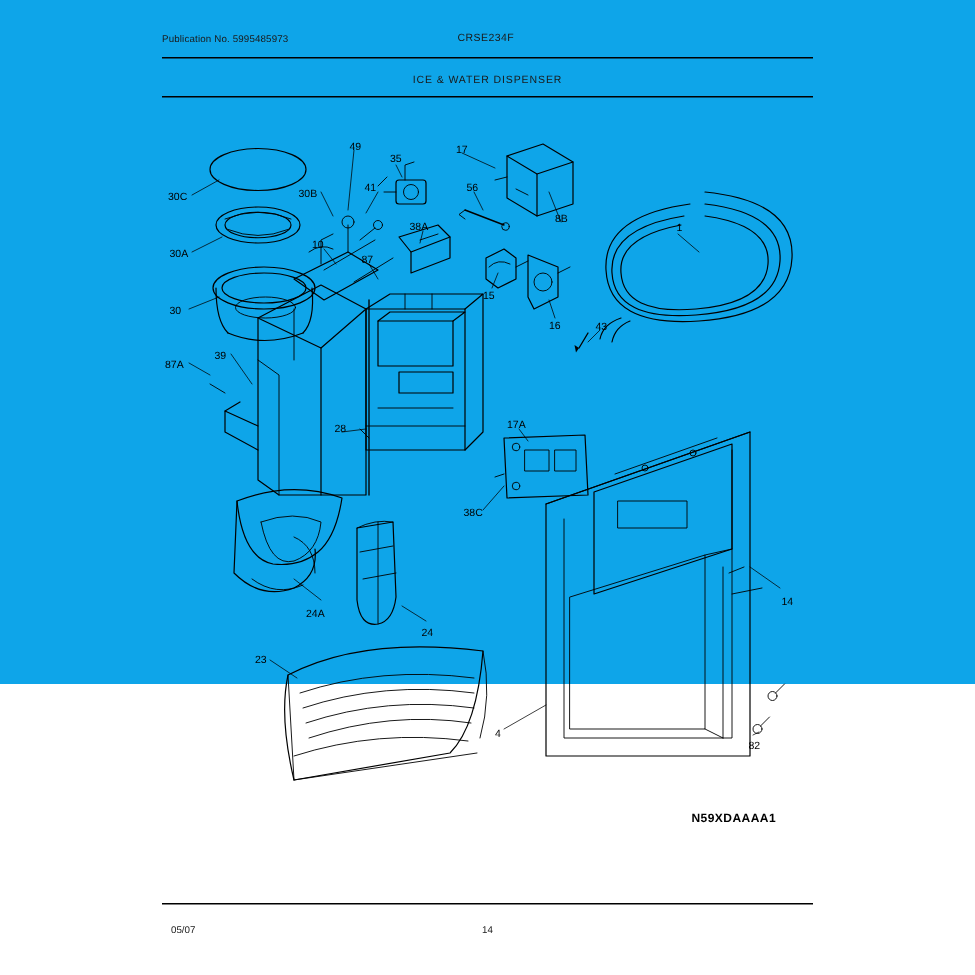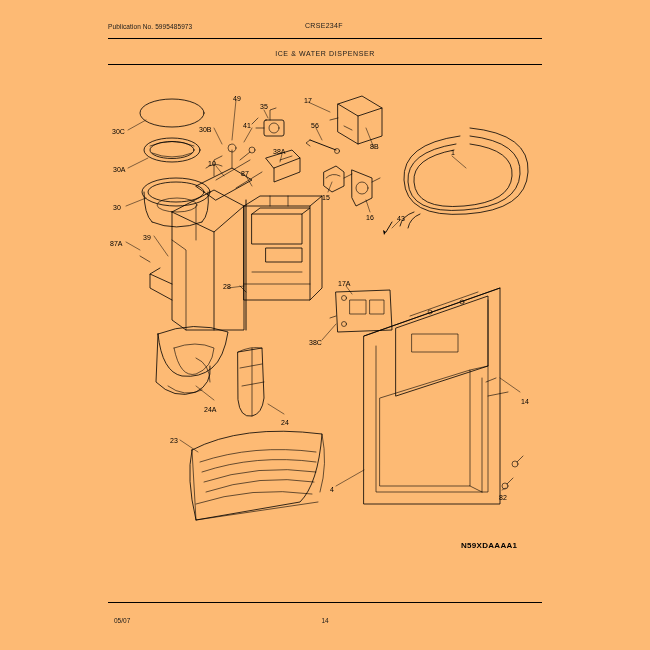--- a/index.html
+++ b/index.html
@@ -10,22 +10,22 @@
   body {
     width: 650px;
     height: 650px;
     font-family: "Liberation Sans", sans-serif;
     color: #000000;
     overflow: hidden;
   }
   #page {
     position: relative;
     width: 650px;
-    height: 650px;
-    background: #fdba74;
+    height: 456px;
+    background: #0ea5e9;
   }
   .hdr-left {
     position: absolute;
     left: 108px;
     top: 23px;
     font-size: 6.5px;
     letter-spacing: 0.1px;
     color: #1a1a1a;
   }
   .hdr-model {

